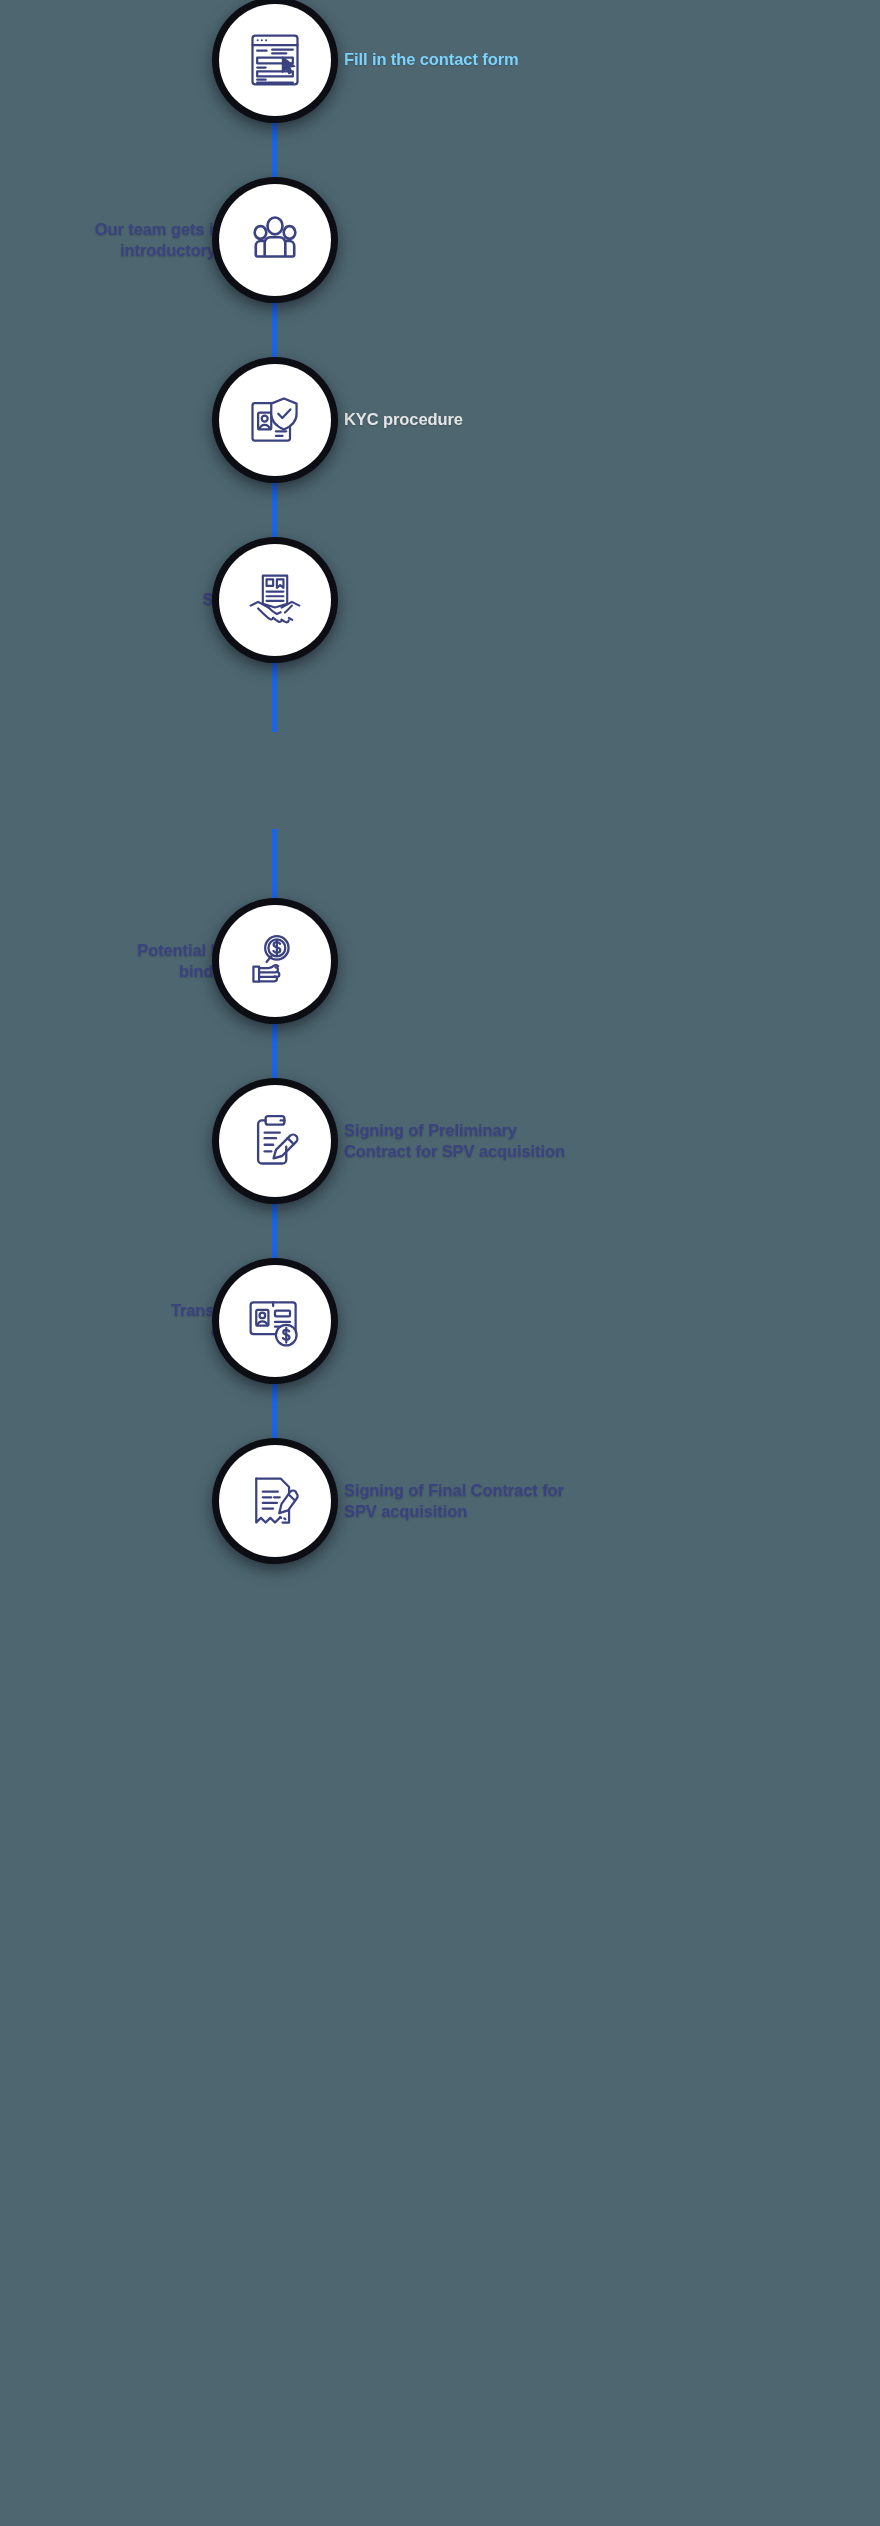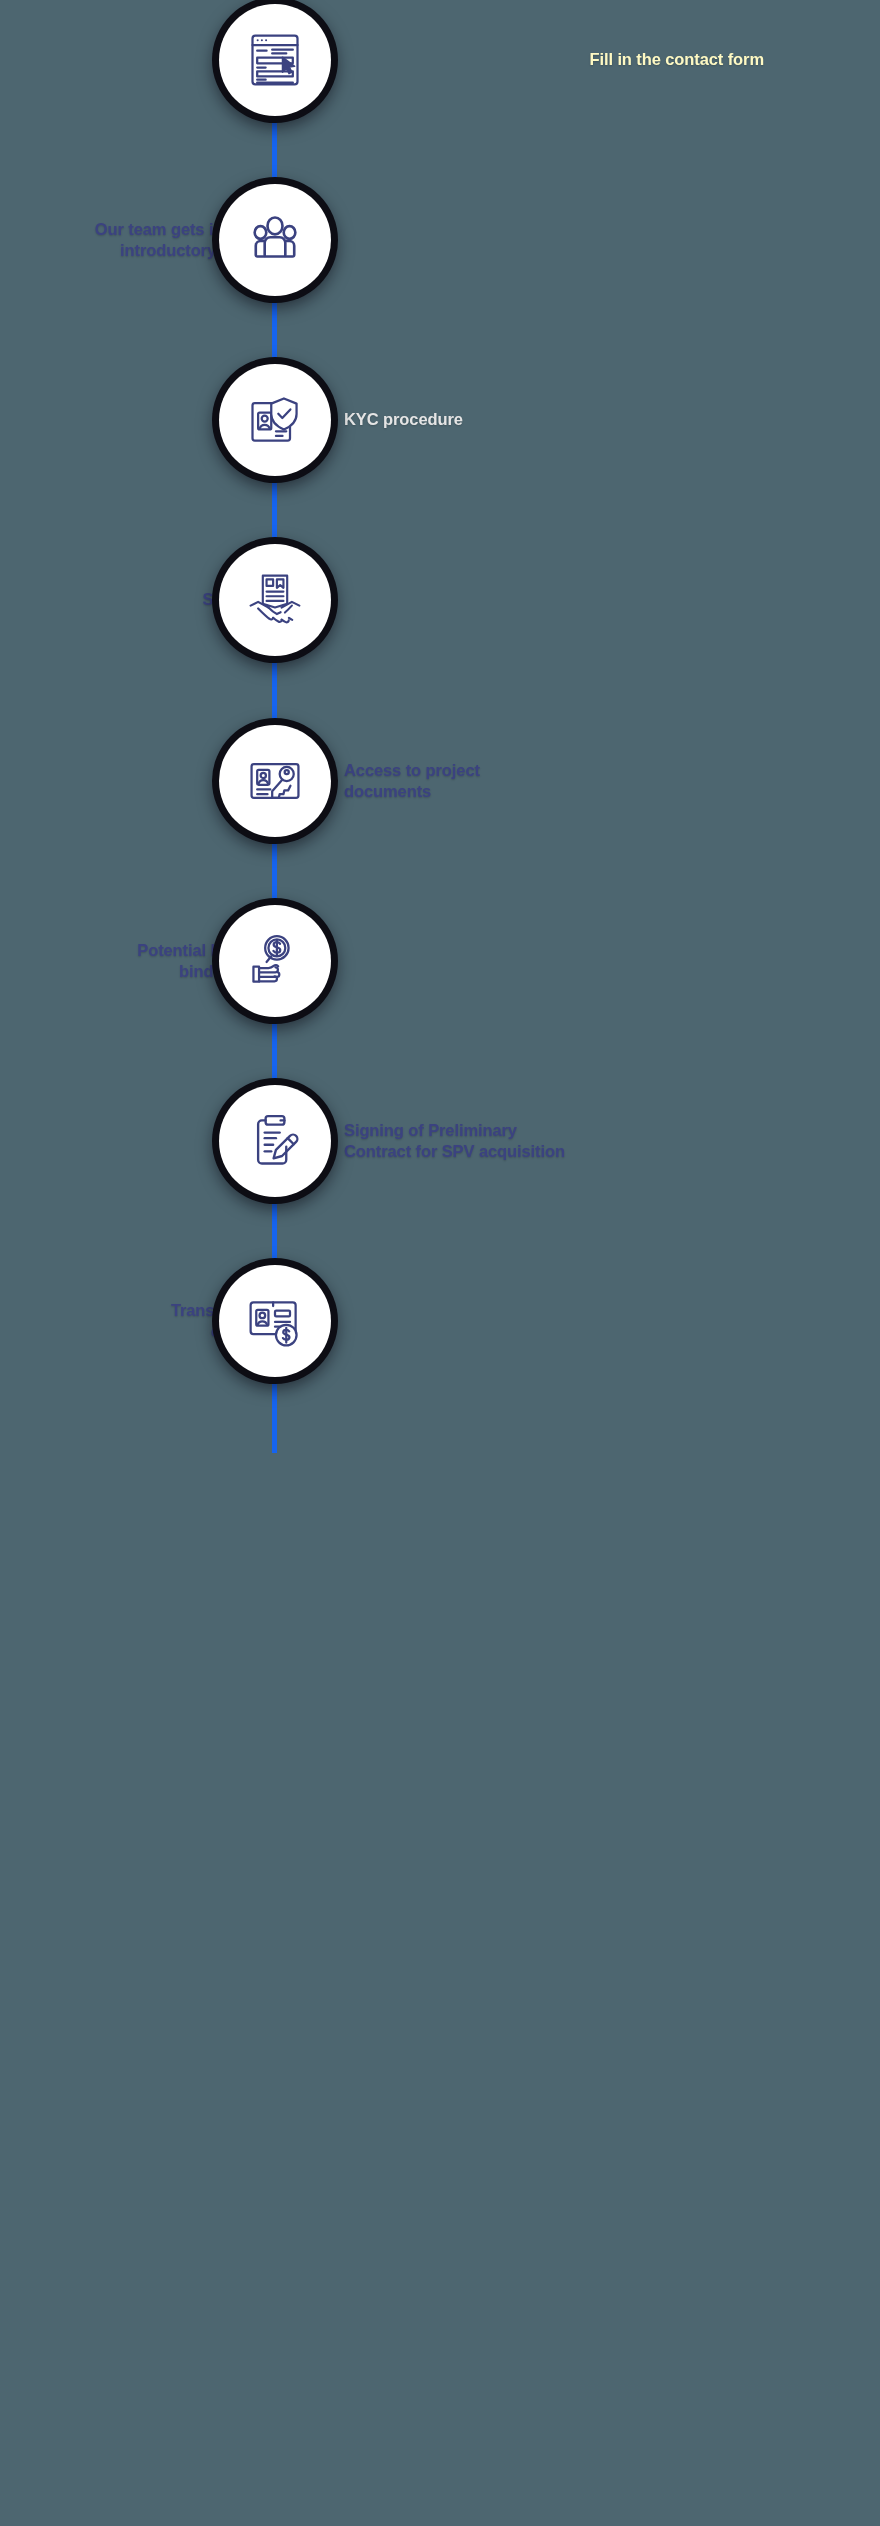--- a/index.html
+++ b/index.html
@@ -112,21 +112,21 @@
         <line x1="29" y1="21" x2="51" y2="21"></line>
         <line x1="29" y1="25" x2="44" y2="25"></line>
         <rect x="13" y="29.5" width="38" height="6"></rect>
         <line x1="13" y1="40" x2="22" y2="40"></line>
         <rect x="13" y="44" width="38" height="5.5"></rect>
         <line x1="13" y1="53" x2="22" y2="53"></line>
         <rect x="13" y="56" width="38" height="0.5"></rect>
         <path d="M40 29 L40 45 L44.2 40.8 L47 46.5 L50 45 L47.2 39.4 L53 38.8 Z" fill="#3b4280" stroke="#3b4280" stroke-width="1.6"></path>
       </svg>
     </div>
-    <div class="label right" style="color: #fef9c3; text-align: right;">Fill in the contact form</div>
+    <div class="label right" style="color: #7dd3fc;">Fill in the contact form</div>
   </div>
 
   <div class="step" style="top:184px;">
     <div class="node" style="background: rgb(255, 255, 255); box-shadow: rgb(13, 13, 20) 0px 0px 0px 7px, rgba(8, 8, 16, 0.55) 0px 6px 16px 6px;">
       <svg viewBox="0 0 64 64" fill="none" stroke="#3b4280" stroke-width="2.8" stroke-linecap="round" stroke-linejoin="round">
         <ellipse cx="32" cy="17" rx="8" ry="9"></ellipse>
         <ellipse cx="16.5" cy="24" rx="6.2" ry="6.8"></ellipse>
         <ellipse cx="47.5" cy="24" rx="6.2" ry="6.8"></ellipse>
         <path d="M21 48 V35 a6 6 0 0 1 6-6 h10 a6 6 0 0 1 6 6 v13 a1.6 1.6 0 0 1-1.6 1.6 H22.6 A1.6 1.6 0 0 1 21 48z"></path>
         <path d="M21 33 h-4.5 a5 5 0 0 0-5 5 v10 a1.6 1.6 0 0 0 1.6 1.6 H21"></path>
@@ -168,37 +168,20 @@
         <path d="M14 41 c4 4 9 9 12 11 2 1.6 4 .4 4-1"></path>
         <path d="M30 51 c2 1.8 4 3.2 5.6 4 1.8 1 3.6-.2 3.6-1.8"></path>
         <path d="M39 53 c1.6 1.2 3 2 4.4 2.6 1.6.7 3.2-.4 3.2-1.8"></path>
         <path d="M46.8 51 c1.4 1 2.6 1.7 3.6 2.2"></path>
         <path d="M50 38 c-2.4 2.6-5.4 5.6-7.4 7.4"></path>
       </svg>
     </div>
     <div class="label left" style="color: rgb(59, 66, 128);">Signing of NDA</div>
   </div>
 
-  <div class="step" style="top:725px;">
-    <div class="node" style="background: rgb(255, 255, 255); box-shadow: rgb(13, 13, 20) 0px 0px 0px 7px, rgba(8, 8, 16, 0.55) 0px 6px 16px 6px;">
-      <svg viewBox="0 0 64 64" fill="none" stroke="#3b4280" stroke-width="2.4" stroke-linecap="round" stroke-linejoin="round">
-        <rect x="7" y="14" width="50" height="36" rx="2.5"></rect>
-        <rect x="13" y="20" width="13" height="16" rx="1.5"></rect>
-        <circle cx="19.5" cy="26" r="2.8"></circle>
-        <path d="M14.4 35.2 a5.2 5.2 0 0 1 10.2 0"></path>
-        <line x1="13" y1="41" x2="27" y2="41"></line>
-        <line x1="13" y1="46" x2="24" y2="46"></line>
-        <circle cx="44.5" cy="24.5" r="7.5"></circle>
-        <circle cx="44.5" cy="22.5" r="2.2"></circle>
-        <path d="M40 30.5 L29 43 v7 h7 l1-4 h4 l1-4 h4 l2.5-5"></path>
-      </svg>
-    </div>
-    <div class="label right" style="color: rgb(59, 66, 128);">Access to project
-documents</div>
-  </div>
 
   <div class="step" style="top:905px;">
     <div class="node" style="background: rgb(255, 255, 255); box-shadow: rgb(13, 13, 20) 0px 0px 0px 7px, rgba(8, 8, 16, 0.55) 0px 6px 16px 6px;">
       <svg viewBox="0 0 64 64" fill="none" stroke="#3b4280" stroke-width="2.4" stroke-linecap="round" stroke-linejoin="round">
         <circle cx="34" cy="18" r="12.5"></circle>
         <circle cx="34" cy="18" r="9"></circle>
         <path d="M37.4 13.6 c-.8-1.1-2-1.7-3.4-1.7-2 0-3.4 1.1-3.4 2.7 0 3.6 7 1.9 7 5.6 0 1.7-1.5 2.9-3.6 2.9-1.6 0-2.9-.7-3.7-1.9"></path>
         <line x1="34" y1="9.6" x2="34" y2="26.4"></line>
         <path d="M28 27 L23 33"></path>
         <path d="M9 38 h6 v16 H9z"></path>
@@ -243,14 +226,33 @@
         <line x1="32" y1="38" x2="43" y2="38"></line>
         <circle cx="44" cy="47" r="11" fill="#ffffff"></circle>
         <path d="M47.2 43 c-.7-1-1.9-1.6-3.2-1.6-1.9 0-3.2 1-3.2 2.5 0 3.4 6.6 1.8 6.6 5.3 0 1.6-1.4 2.7-3.4 2.7-1.5 0-2.8-.6-3.5-1.7"></path>
         <line x1="44" y1="39.2" x2="44" y2="55"></line>
       </svg>
     </div>
     <div class="label left" style="color: rgb(59, 66, 128);">Transfer of deposit/
 exclusivity fee</div>
   </div>
 
+  <div class="step" style="top:1445px;">
+    <div class="node" style="background: rgb(255, 255, 255); box-shadow: rgb(13, 13, 20) 0px 0px 0px 7px, rgba(8, 8, 16, 0.55) 0px 6px 16px 6px;">
+      <svg viewBox="0 0 64 64" fill="none" stroke="#3b4280" stroke-width="2.4" stroke-linecap="round" stroke-linejoin="round">
+        <path d="M12 8 h26 l9 9 v38 h-7"></path>
+        <path d="M12 8 v47 l5-5 5 5 5-5 5 5 5-5"></path>
+        <line x1="19" y1="22" x2="35" y2="22"></line>
+        <line x1="19" y1="28" x2="28" y2="28"></line>
+        <line x1="31" y1="28" x2="37" y2="28"></line>
+        <line x1="19" y1="34" x2="34" y2="34"></line>
+        <line x1="19" y1="40" x2="30" y2="40"></line>
+        <path d="M54 22 a4 4 0 0 0-5.6 0 L39 35 l-2.5 10 9.5-3 9-12.4 a4 4 0 0 0 0-5.6z" fill="#ffffff"></path>
+        <line x1="46.6" y1="25" x2="52.4" y2="30.6"></line>
+        <line x1="37.5" y1="49" x2="38.5" y2="50"></line>
+        <line x1="42" y1="50.5" x2="43" y2="51.5"></line>
+      </svg>
+    </div>
+    <div class="label right" style="color: rgb(59, 66, 128);">Signing of Final Contract for
+SPV acquisition</div>
+  </div>
 
 </div>
 
 </body></html>

